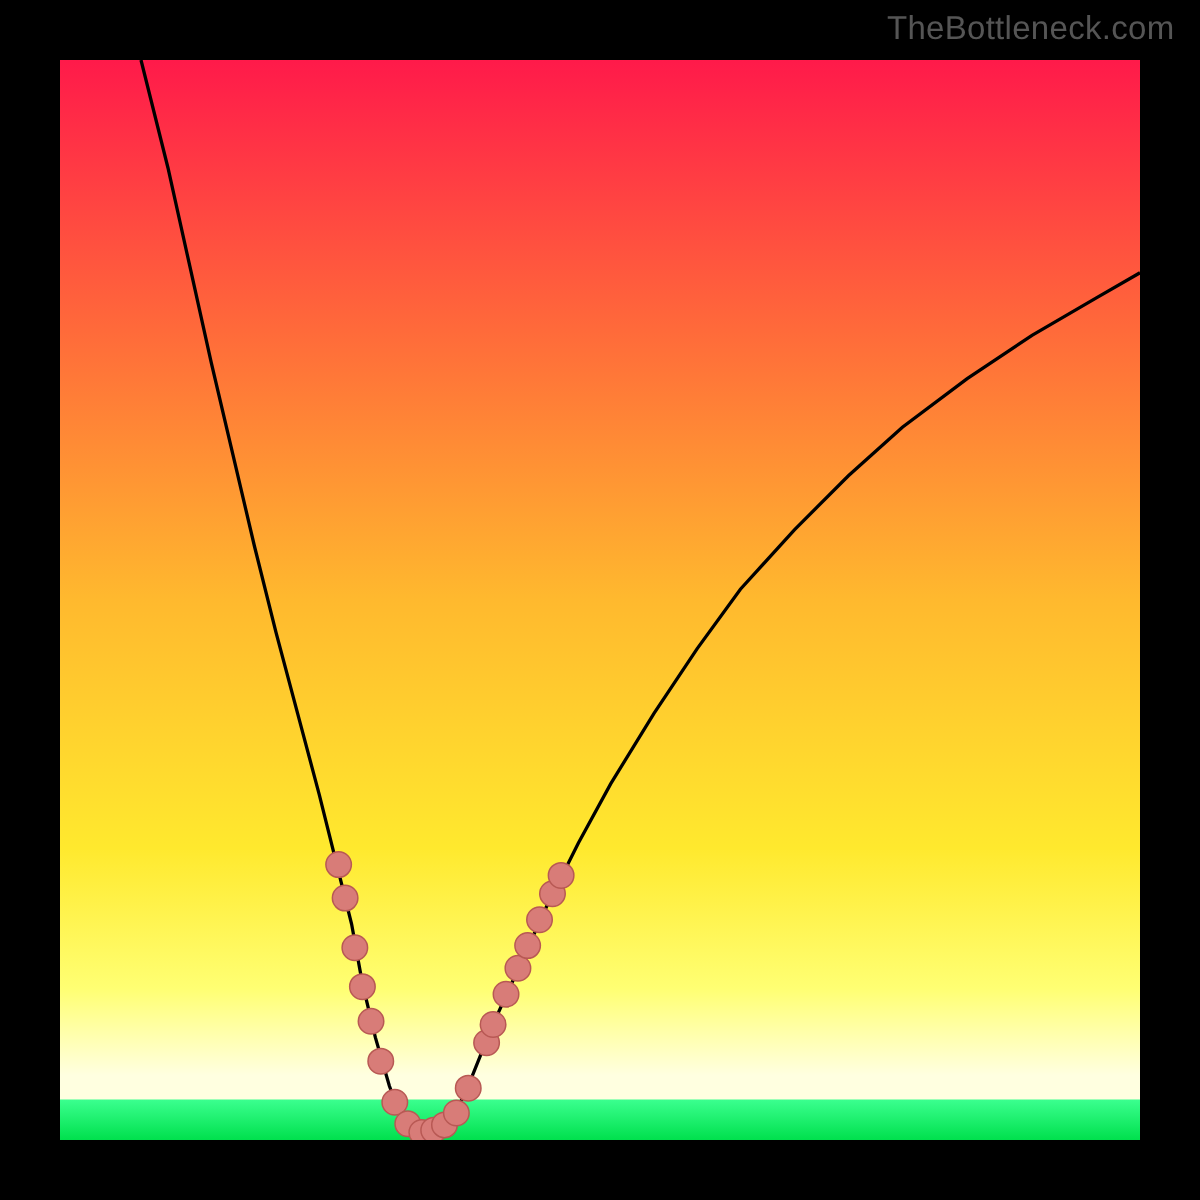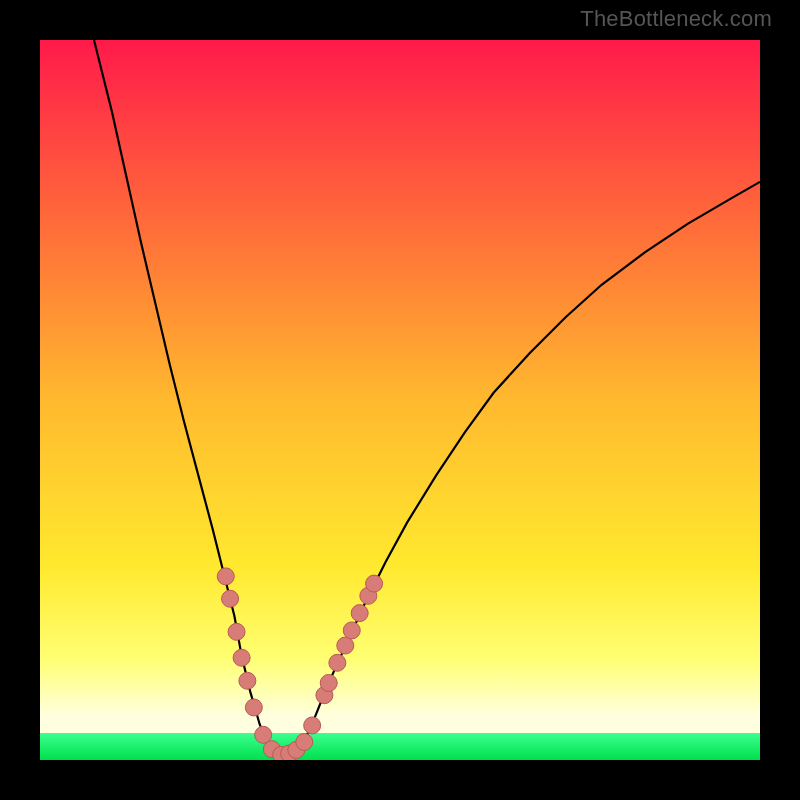--- a/index.html
+++ b/index.html
@@ -36,21 +36,21 @@
   }
   svg.curve-layer {
     position: absolute;
     inset: 0;
     width: 100%;
     height: 100%;
   }
   .watermark {
     position: absolute;
     top: 6px;
-    right: 28px;
+    right: 17px;
     font-size: 22px;
     font-weight: 500;
     color: #555;
     letter-spacing: 0.2px;
     user-select: none;
   }
 </style>
 </head>
 <body>
 

